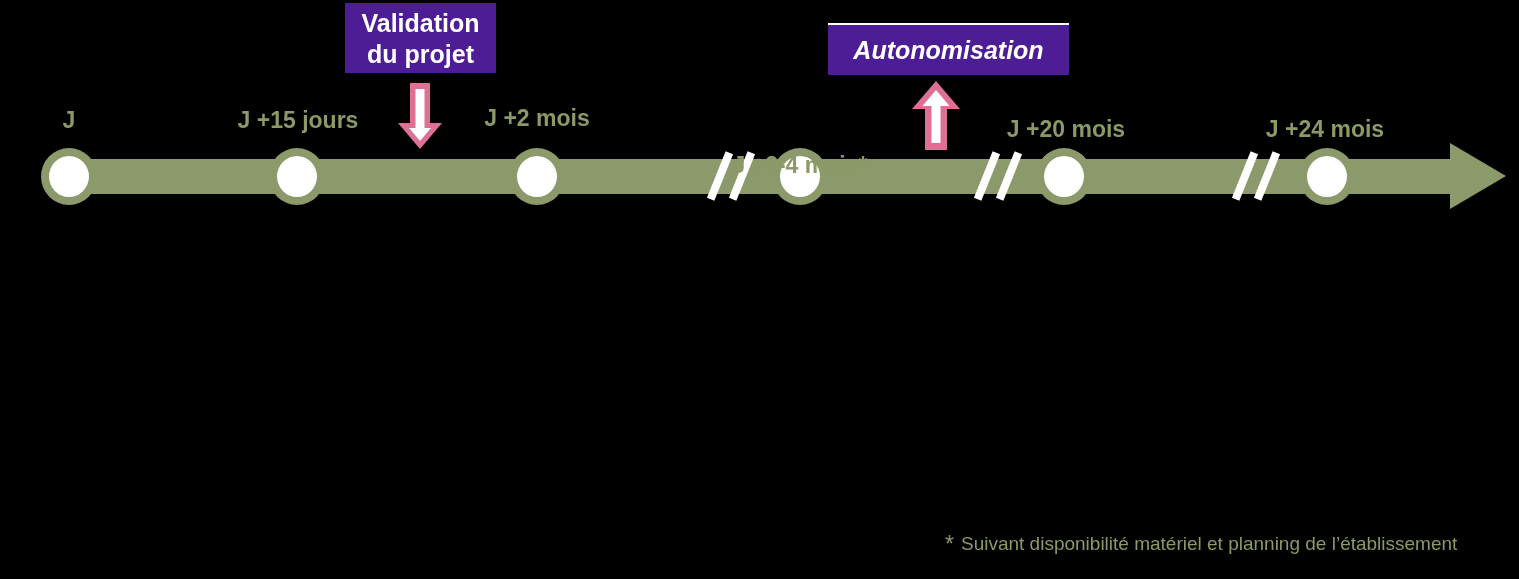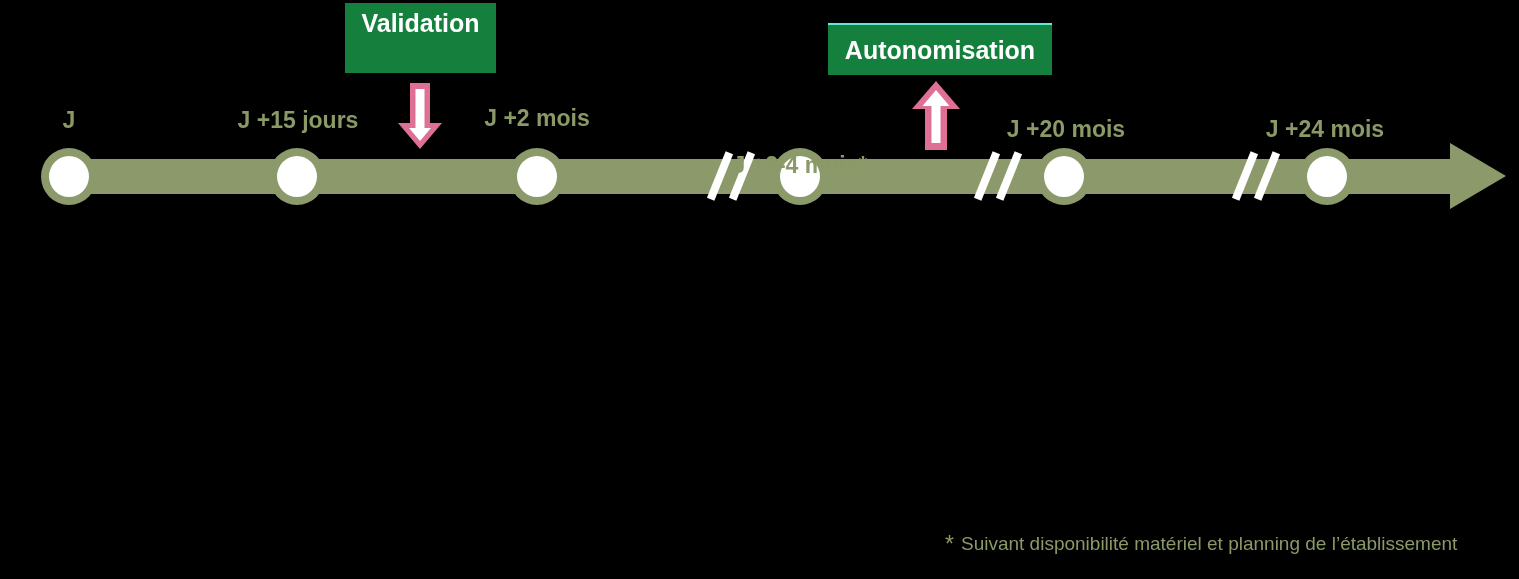--- a/index.html
+++ b/index.html
@@ -68,40 +68,41 @@
   .l1 { left: 69px;   top: 107px; }
   .l2 { left: 298px;  top: 107px; }
   .l3 { left: 537px;  top: 105px; }
   .l4 { left: 800px;  top: 105px; margin-top: 47px; }
   .l5 { left: 1066px; top: 116px; }
   .l6 { left: 1325px; top: 116px; }
 
   
   .callout-box {
     position: absolute;
-    background: #15803d;
+    background: #4c1d95;
     color: #FFFFFF;
     font-weight: bold;
     text-align: center;
   }
   .validation {
     left: 345px; top: 3px;
     width: 151px; height: 70px;
     font-size: 25px;
     line-height: 31px;
     padding-top: 5px;
     box-sizing: border-box;
   }
   .autonomisation {
     left: 828px; top: 23px;
-    width: 224px; height: 52px;
+    width: 241px; height: 52px;
     font-size: 25px;
     line-height: 50px;
-    border-top: 2px solid #5eead4;
+    border-top: 2px solid #ffffff;
     box-sizing: border-box;
+    font-style: italic;
   }
 
   
   .down-arrow { position: absolute; left: 398px; top: 82px; width: 44px; height: 68px; }
   .up-arrow   { position: absolute; left: 912px; top: 81px; width: 48px; height: 69px; }
 
   
   .footnote {
     position: absolute;
     left: 945px; top: 531px;
@@ -140,20 +141,21 @@
 
   <div class="m-label l1">J</div>
   <div class="m-label l2">J +15 jours</div>
   <div class="m-label l3">J +2 mois</div>
   <div class="m-label l4">J +2-4 mois*</div>
   <div class="m-label l5">J +20 mois</div>
   <div class="m-label l6">J +24 mois</div>
 
   <div class="callout-box validation">
     <div>Validation</div>
+    <div>du projet</div>
   </div>
   <svg class="down-arrow" viewBox="0 0 44 68">
     <path d="M12,1 H32 V41 H44 L22,67 L0,41 H12 Z" fill="#DE7096"></path>
     <path d="M17.5,7 H26.5 V46 H33 L22,59 L11,46 H17.5 Z" fill="#FFFFFF"></path>
   </svg>
 
   <div class="callout-box autonomisation">
     <span>Autonomisation</span>
   </div>
   <svg class="up-arrow" viewBox="0 0 48 69">

